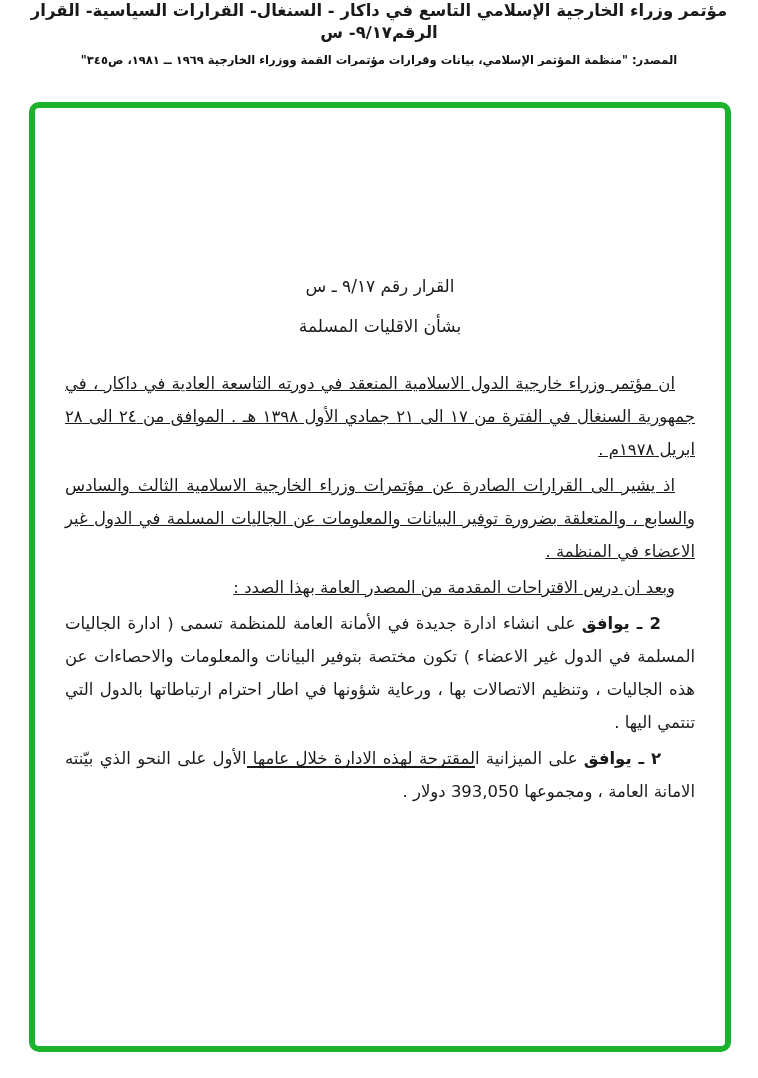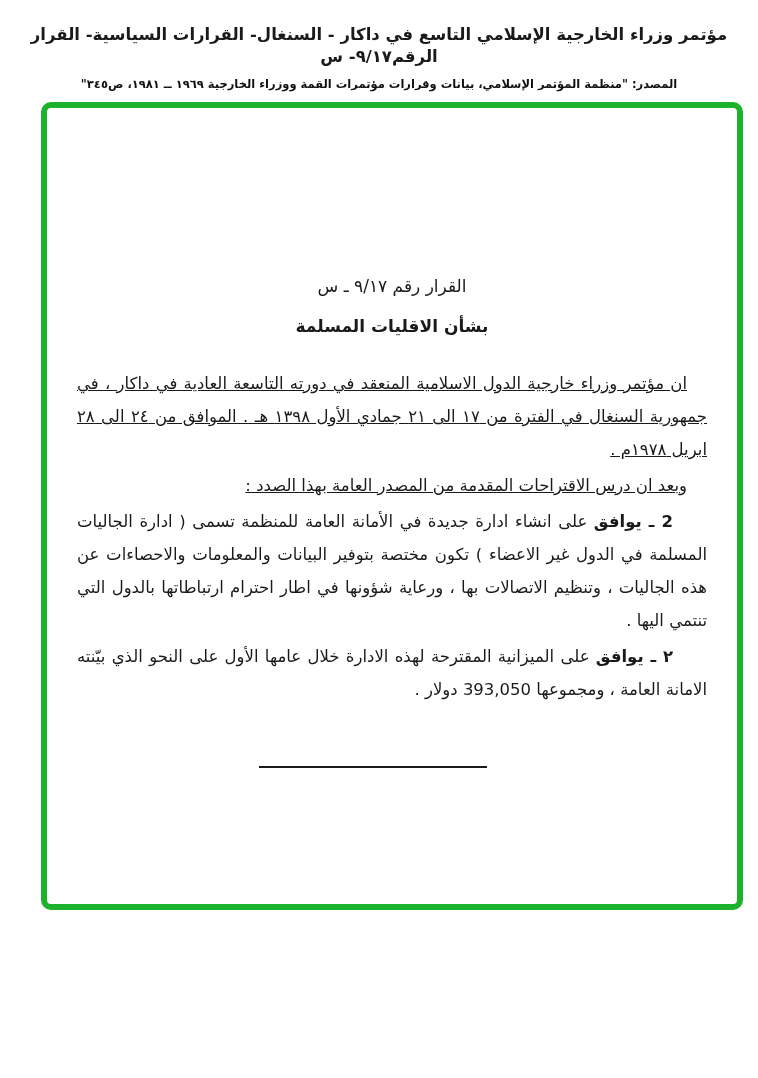--- a/index.html
+++ b/index.html
@@ -10,67 +10,65 @@
   body {
     width: 758px;
     height: 1078px;
     position: relative;
     font-family: "DejaVu Sans", sans-serif;
     color: var(--ink, #1a1a1a);
     direction: rtl;
     overflow: hidden;
   }
   .page-header {
-    padding-top: 24px;
     text-align: center;
   }
   .header-line1 {
     font-size: 16.5px;
     font-weight: 700;
     line-height: 22px;
     margin: 0 20px;
   }
   .header-line2 {
     font-size: 11.5px;
     font-weight: 700;
     line-height: 16px;
     margin-top: 8px;
     color: #111;
   }
   .doc-frame {
     position: absolute;
     left: 29px;
     top: 102px;
     width: 702px;
-    height: 808px;
+    height: 950px;
     box-sizing: border-box;
     border: 6px solid var(--frame_green, #1cb22c);
     border-radius: 10px;
     background: #fff;
-    margin-left: 12px;
   }
   .doc-content {
     position: relative;
     box-sizing: border-box;
     width: 100%;
     height: 100%;
     padding: 162px 30px 0 30px;
     font-size: 16.5px;
     line-height: 33px;
   }
   .title-number {
     text-align: center;
     font-size: 17px;
     font-weight: 400;
     margin: 0;
   }
   .title-subject {
     text-align: center;
     font-size: 17px;
-    font-weight: 700;
+    font-weight: 400;
     margin: 7px 0 0 0;
   }
   .para {
     margin: 3px 0 0 0;
     text-align: justify;
     text-indent: 20px;
     text-decoration: underline;
   }
   .para.first {
     margin-top: 24px;
@@ -100,20 +98,21 @@
   <div class="header-line2">المصدر: "منظمة المؤتمر الإسلامي، بيانات وقرارات مؤتمرات القمة ووزراء الخارجية ١٩٦٩ ــ ١٩٨١، ص٣٤٥"</div>
 </header>
 
 <div class="doc-frame">
   <div class="doc-content">
 
     <p class="title-number">القرار رقم ٩/١٧ ـ س</p>
     <p class="title-subject">بشأن الاقليات المسلمة</p>
 
     <p class="para first">ان مؤتمر وزراء خارجية الدول الاسلامية المنعقد في دورته التاسعة العادية في داكار ، في جمهورية السنغال في الفترة من ١٧ الى ٢١ جمادي الأول ١٣٩٨ هـ . الموافق من ٢٤ الى ٢٨ ابريل ١٩٧٨م .</p>
+    <p class="para">اذ يشير الى القرارات الصادرة عن مؤتمرات وزراء الخارجية الاسلامية الثالث والسادس والسابع ، والمتعلقة بضرورة توفير البيانات والمعلومات عن الجاليات المسلمة في الدول غير الاعضاء في المنظمة .</p>
     <p class="para">وبعد ان درس الاقتراحات المقدمة من المصدر العامة بهذا الصدد :</p>
 
     <p class="item"><span class="item-lead">2 ـ يوافق</span><span> على انشاء ادارة جديدة في الأمانة العامة للمنظمة تسمى ( ادارة الجاليات المسلمة في الدول غير الاعضاء ) تكون مختصة بتوفير البيانات والمعلومات والاحصاءات عن هذه الجاليات ، وتنظيم الاتصالات بها ، ورعاية شؤونها في اطار احترام ارتباطاتها بالدول التي تنتمي اليها .</span></p>
 
     <p class="item"><span class="item-lead">٢ ـ يوافق</span><span> على الميزانية المقترحة لهذه الادارة خلال عامها الأول على النحو الذي بيّنته الامانة العامة ، ومجموعها 393,050 دولار .</span></p>
 
     <div class="divider-line"></div>
   </div>
 </div>
 

